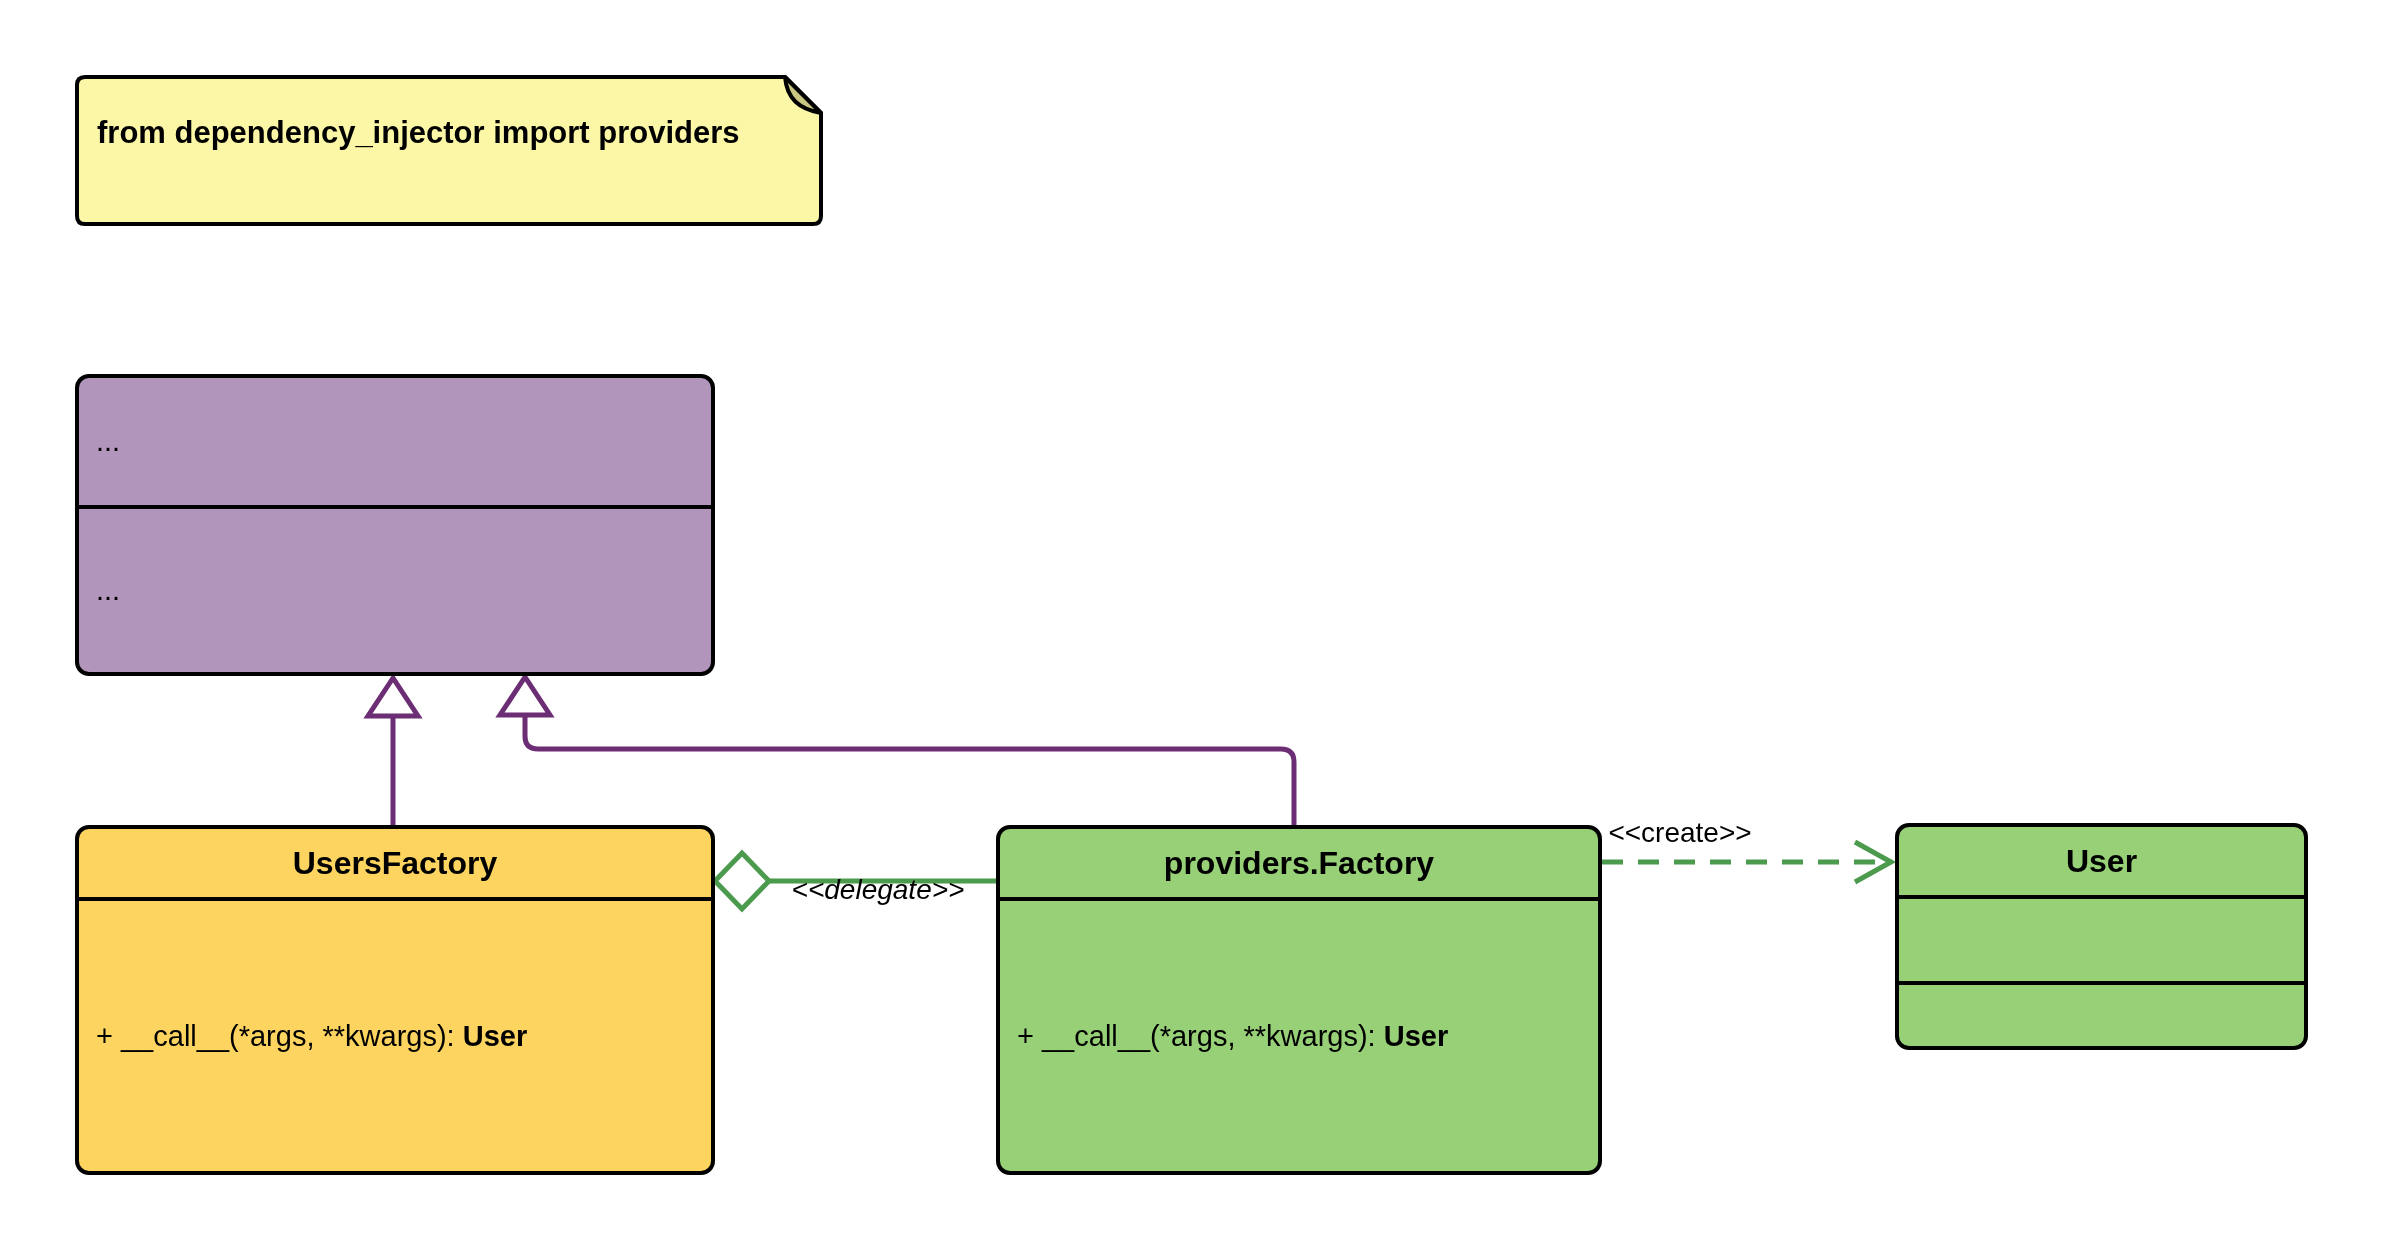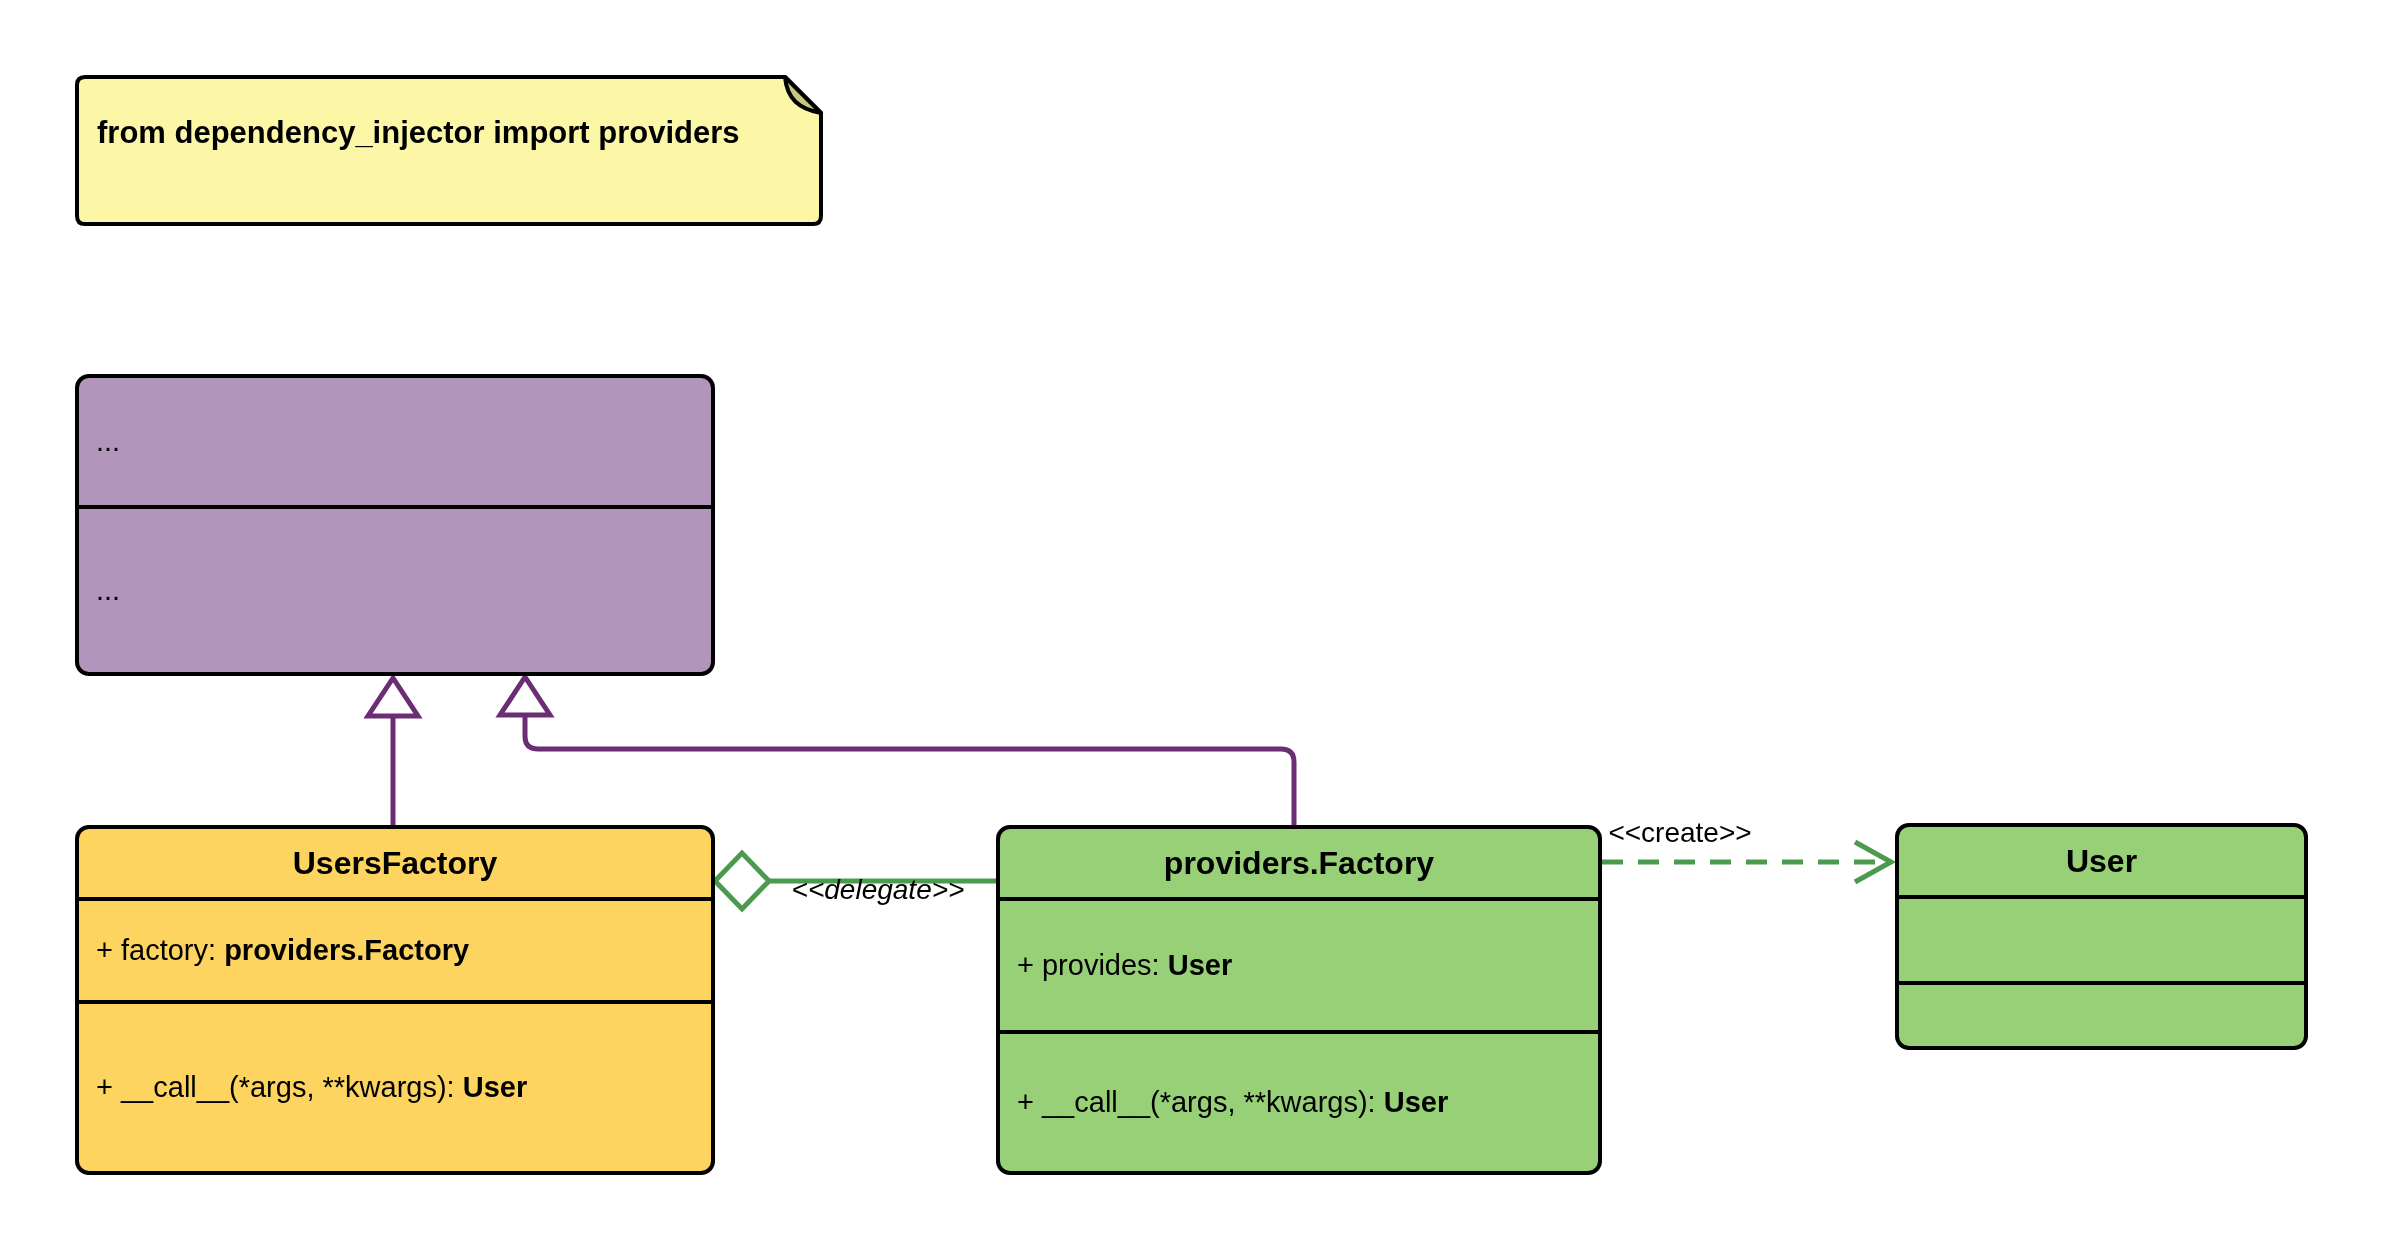--- a/index.html
+++ b/index.html
@@ -130,33 +130,27 @@
     <div class="uml-section divided sec-attrs">
       <span>...</span>
     </div>
     <div class="uml-section grow">
       <span>...</span>
     </div>
   </div>
 
   <div class="uml-class yellow box-users-factory">
     <div class="uml-title">UsersFactory</div>
-    <div class="uml-section divided sec-attrs">
-      <span><span>+ factory: </span><span class="type-name">providers.Factory</span></span>
-    </div>
     <div class="uml-section grow">
       <span><span>+ __call__(*args, **kwargs): </span><span class="type-name">User</span></span>
     </div>
   </div>
 
   <div class="uml-class green box-factory">
     <div class="uml-title">providers.Factory</div>
-    <div class="uml-section divided sec-attrs">
-      <span><span>+ provides: </span><span class="type-name">User</span></span>
-    </div>
     <div class="uml-section grow">
       <span><span>+ __call__(*args, **kwargs): </span><span class="type-name">User</span></span>
     </div>
   </div>
 
   <div class="uml-class green box-user">
     <div class="uml-title">User</div>
     <div class="uml-section divided sec-attrs"></div>
     <div class="uml-section grow"></div>
   </div>

